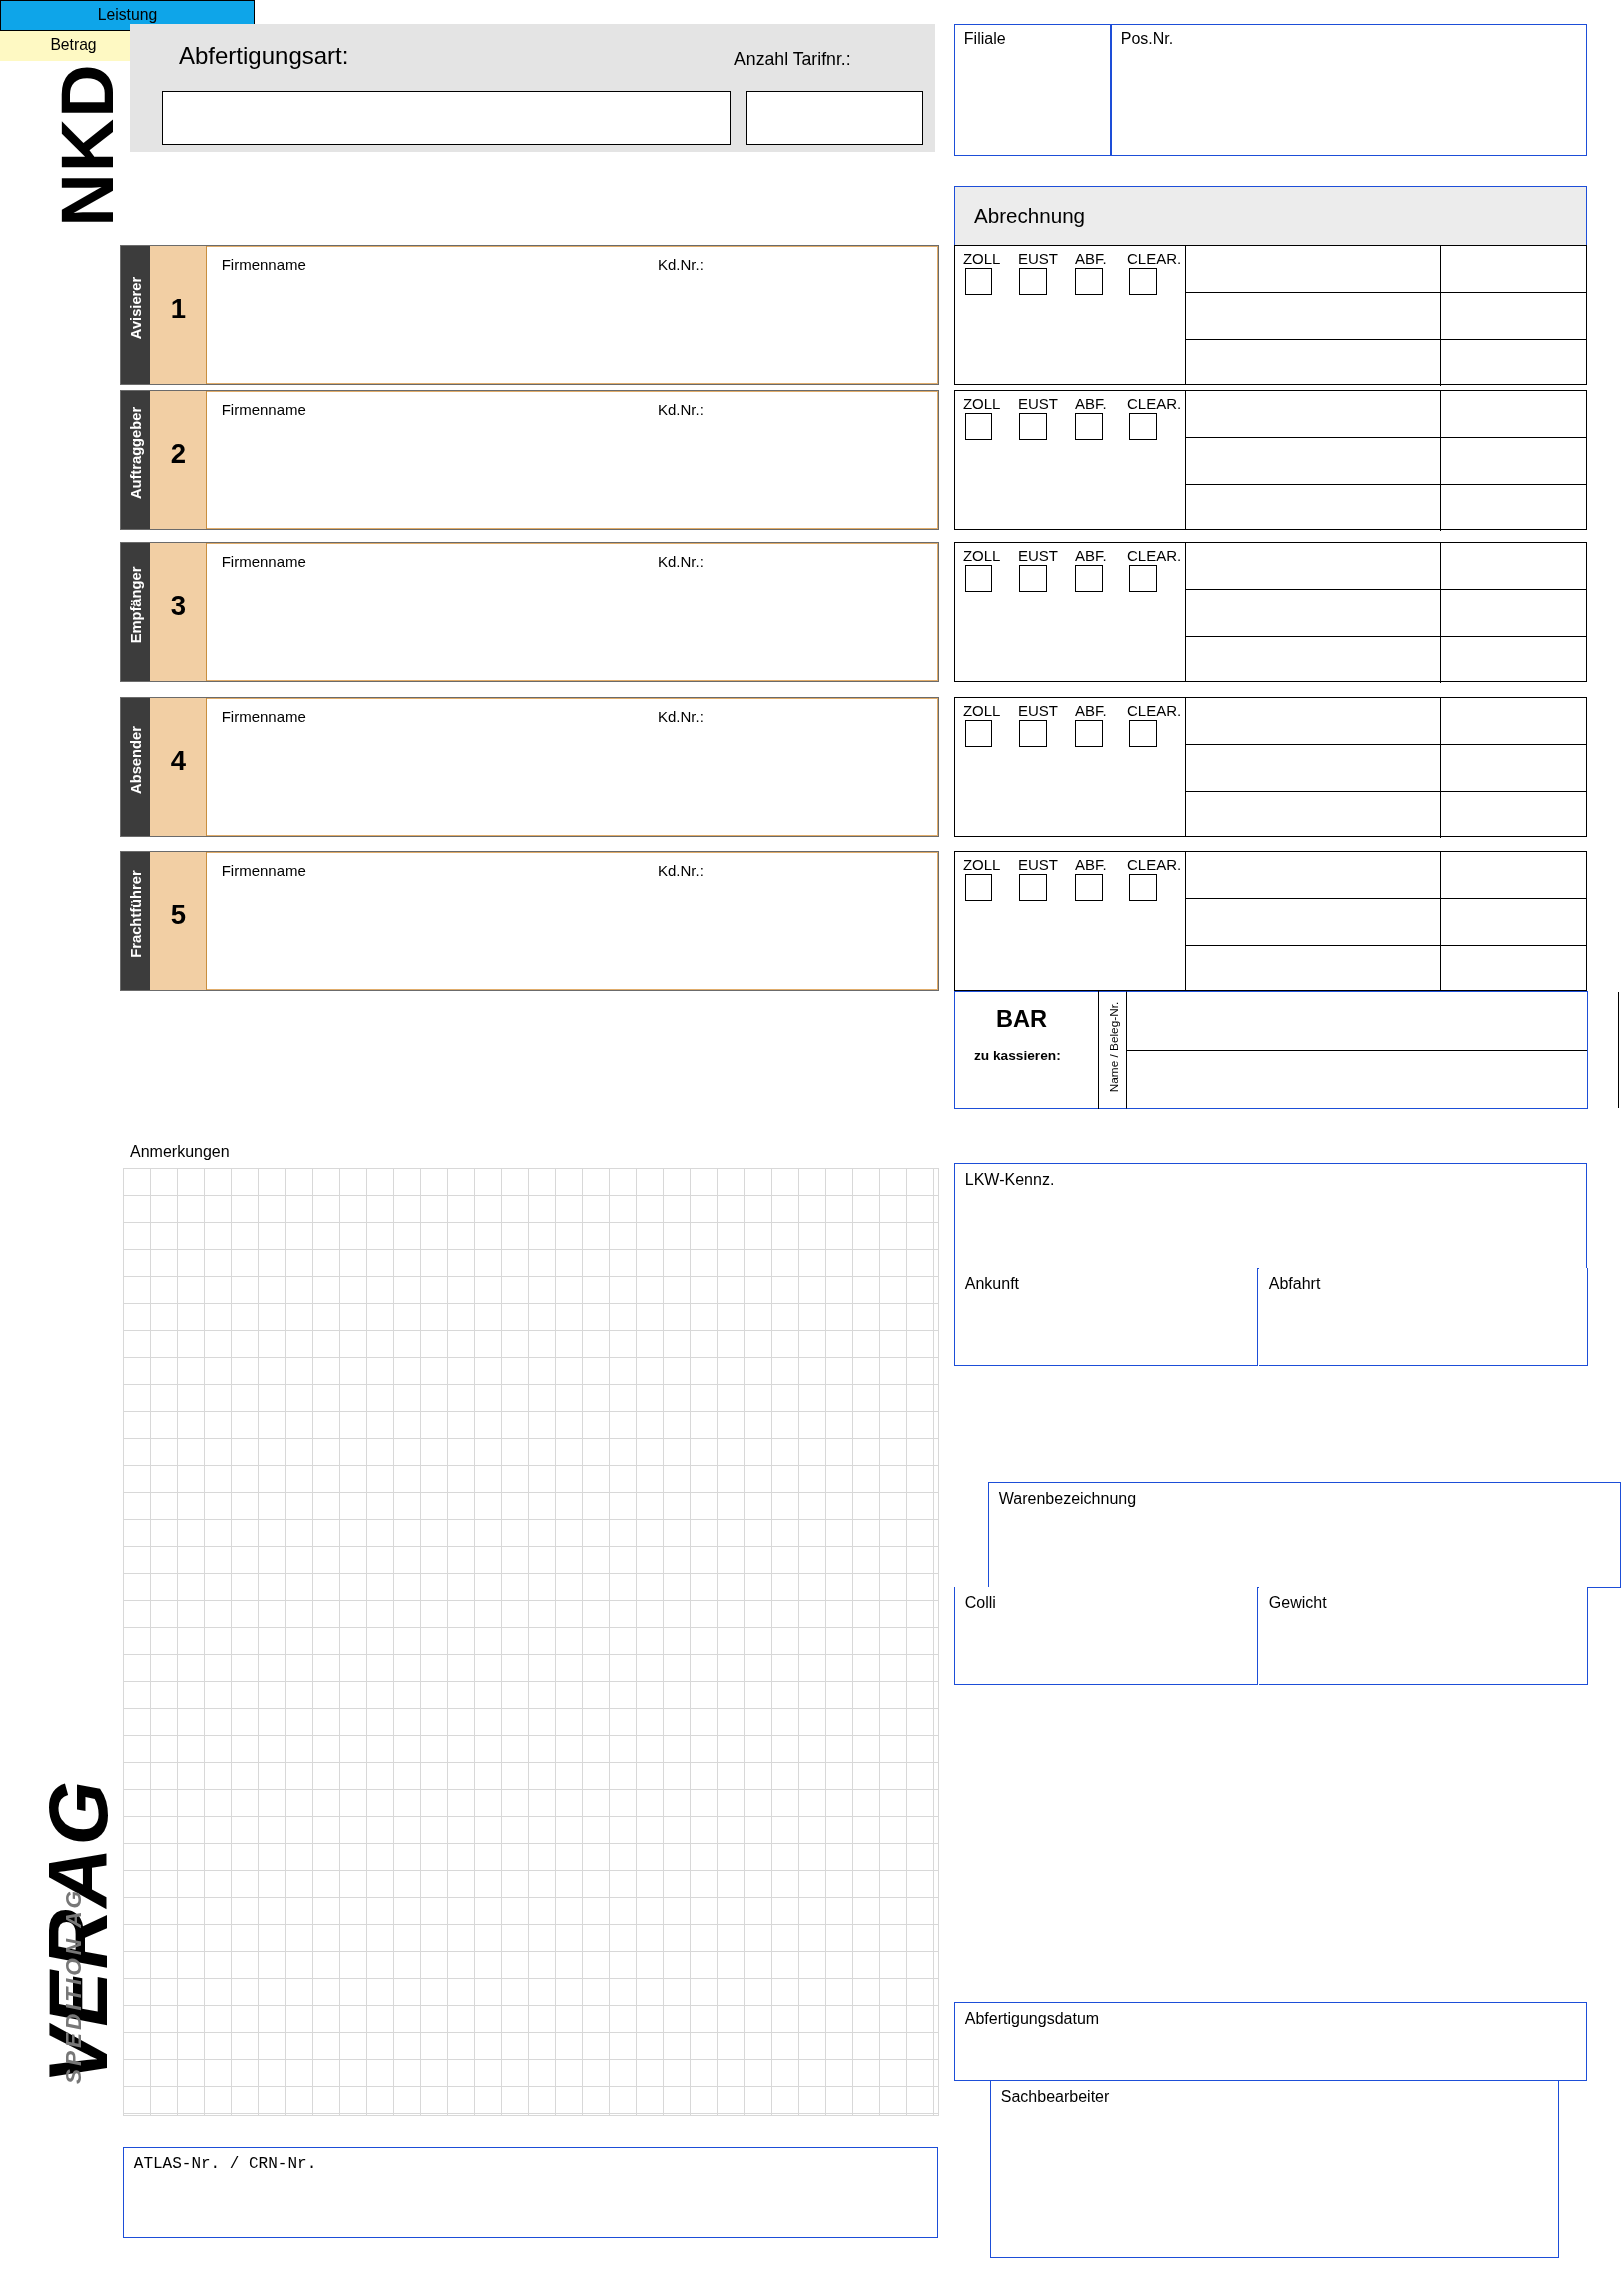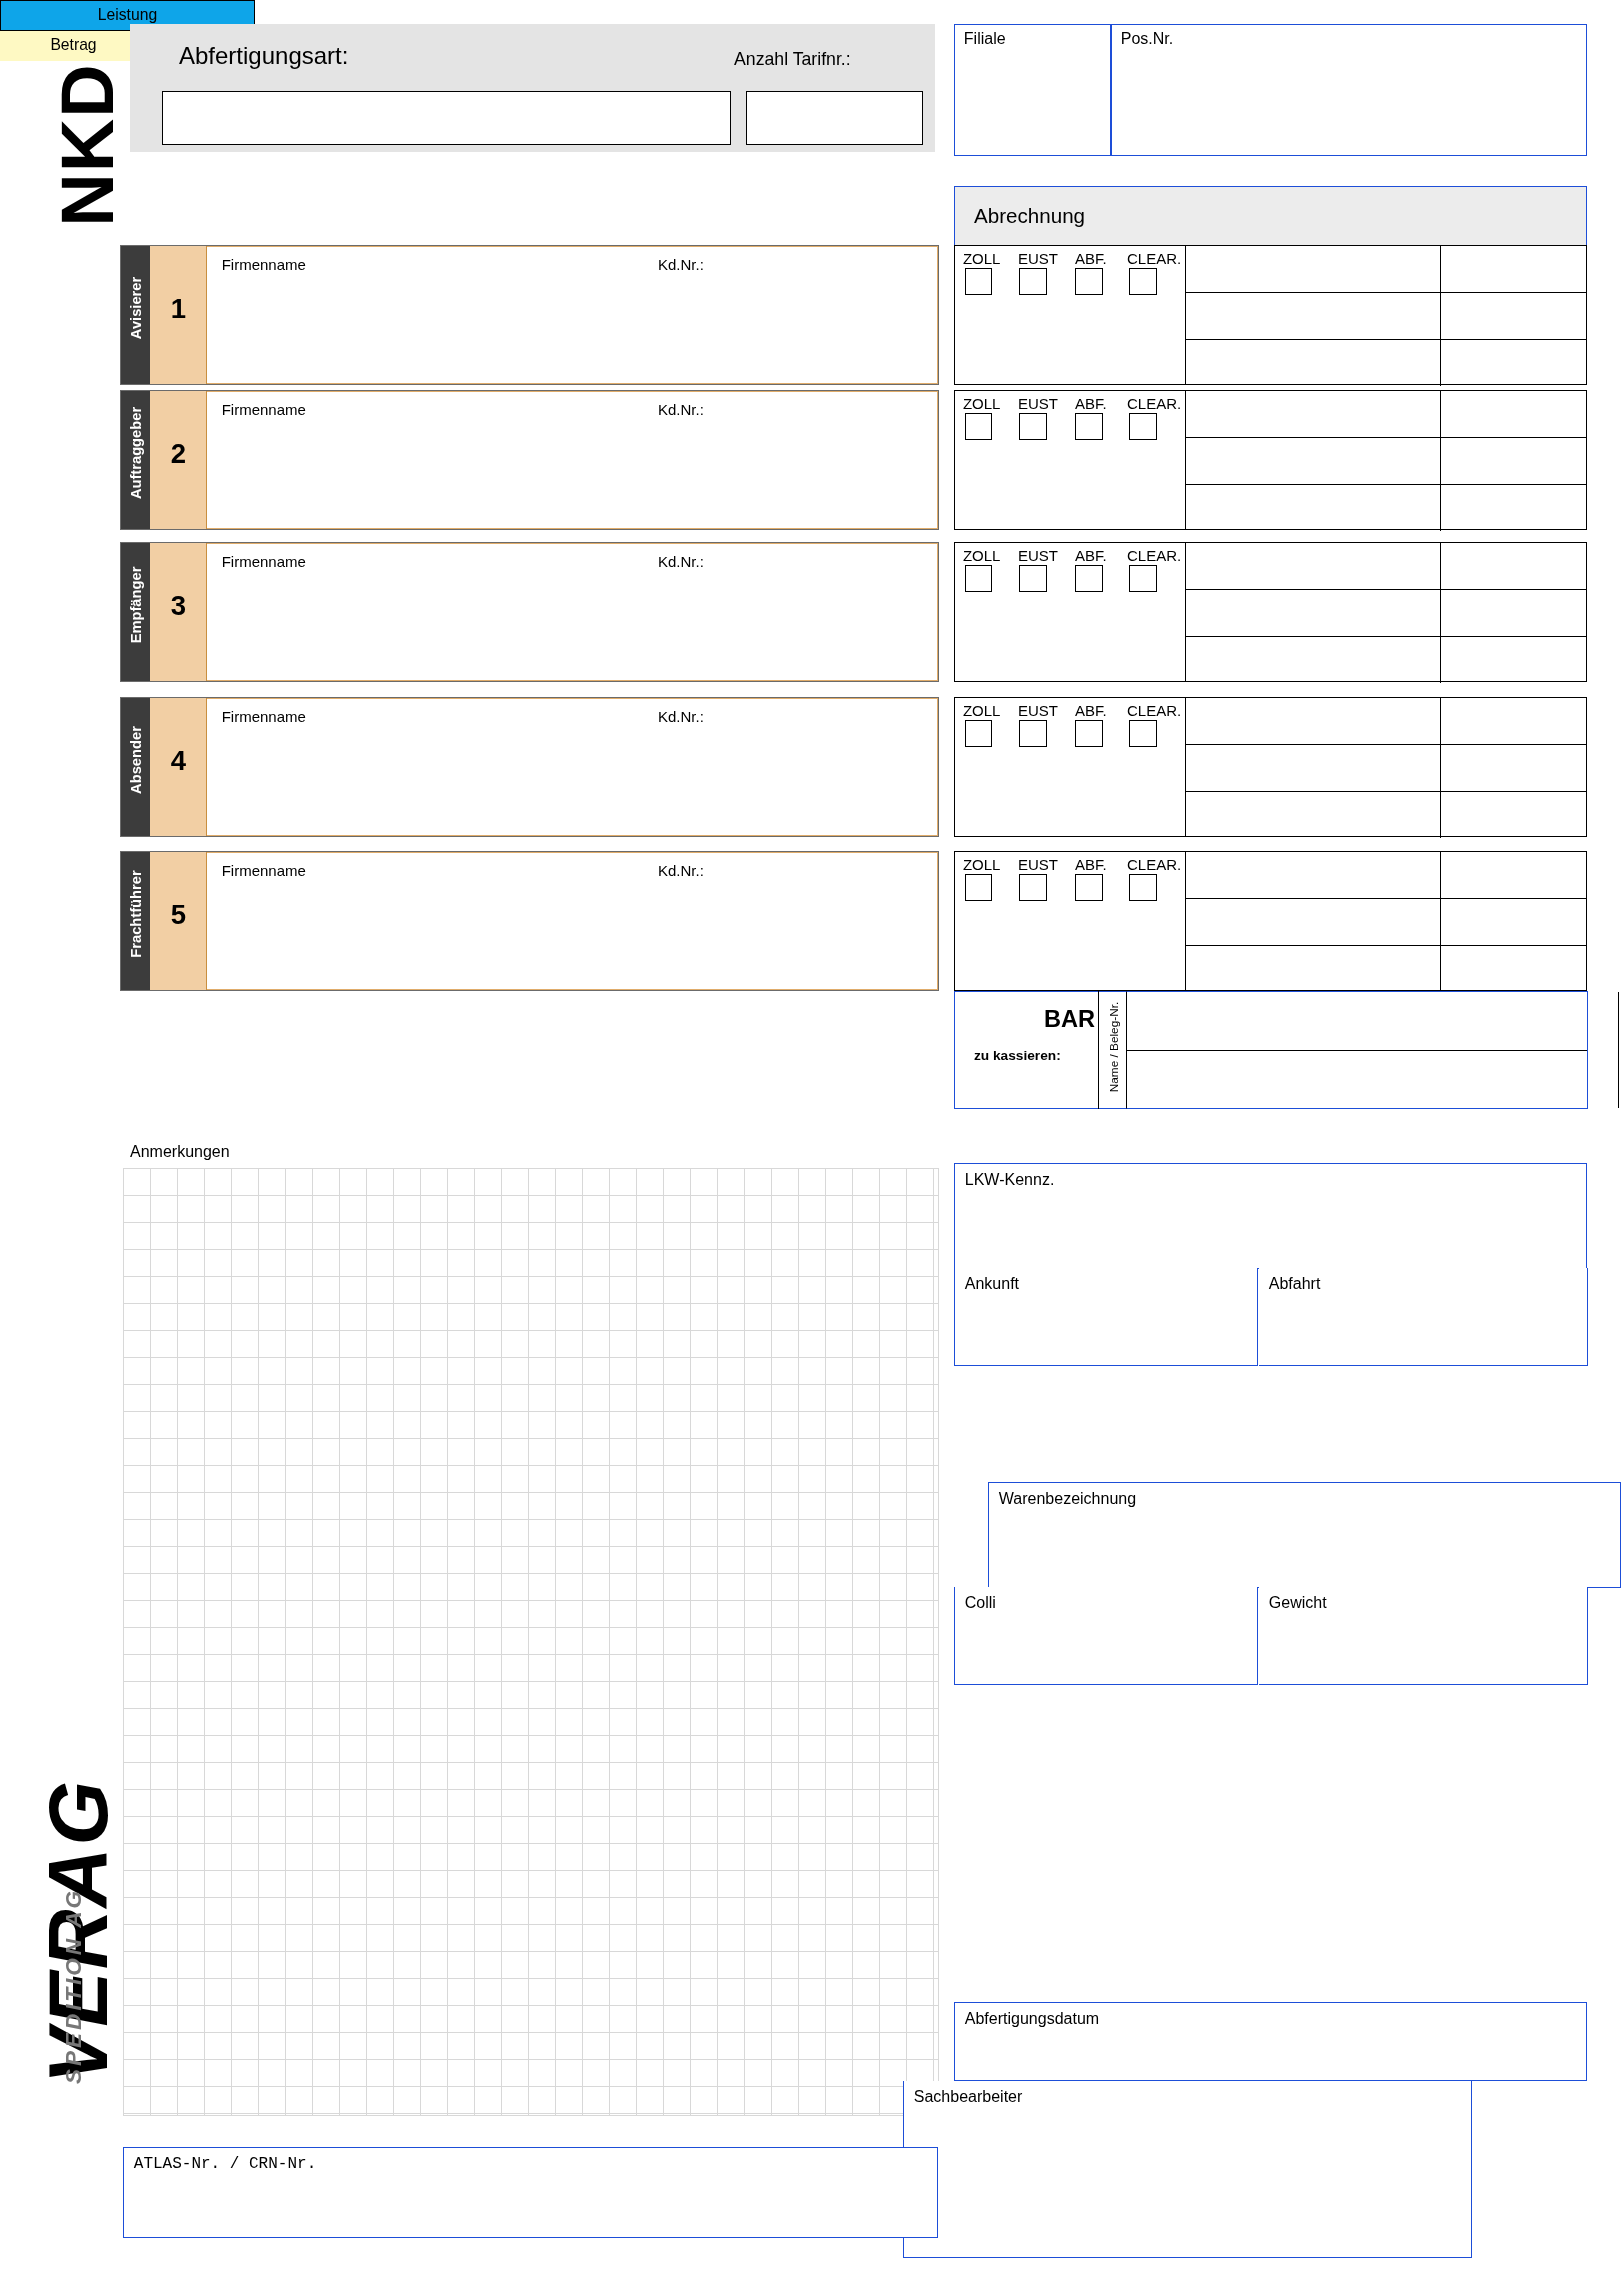--- a/index.html
+++ b/index.html
@@ -297,21 +297,20 @@
     left: 954px;
     top: 991px;
     width: 231px;
     height: 118px;
   }
   #bar-title {
     left: 996px;
     top: 1006px;
     font-size: 23.6px;
     font-weight: bold;
-    margin-left: 48px;
   }
   #bar-sub {
     left: 974px;
     top: 1048px;
     font-size: 13.7px;
     font-weight: bold;
   }
   #bar-vert {
     position: absolute;
     left: 1098px;
@@ -376,21 +375,21 @@
   
   #lkw-box    { left: 954px; top: 1163px; width: 633px; height: 106px; }
   #ankunft-box{ left: 954px; top: 1268px; width: 304px;  height: 98px; border-top: none;}
   #abfahrt-box{ left: 1259px; top: 1268px; width: 329px;  height: 98px; border-top: none; border-left: none;}
 
   #waren-box  { left: 988px; top: 1482px; width: 633px; height: 106px; text-decoration: underline; }
   #colli-box  { left: 954px; top: 1587px; width: 304px;  height: 98px; border-top: none;}
   #gewicht-box{ left: 1259px; top: 1587px; width: 329px;  height: 98px; border-top: none; border-left: none;}
 
   #datum-box  { left: 954px; top: 2002px; width: 633px; height: 79px; }
-  #sachb-box  { left: 903px; top: 2081px; width: 569px; height: 177px; border-top: none;}
+  #sachb-box  { left: 990px; top: 2081px; width: 569px; height: 177px; border-top: none;}
 
   #atlas-box  { left: 123px; top: 2147px; width: 815px; height: 91px; }
 
   .fld-lbl {
     position: absolute;
     font-size: 16px;
     white-space: nowrap;
   }
 </style>
 </head>

